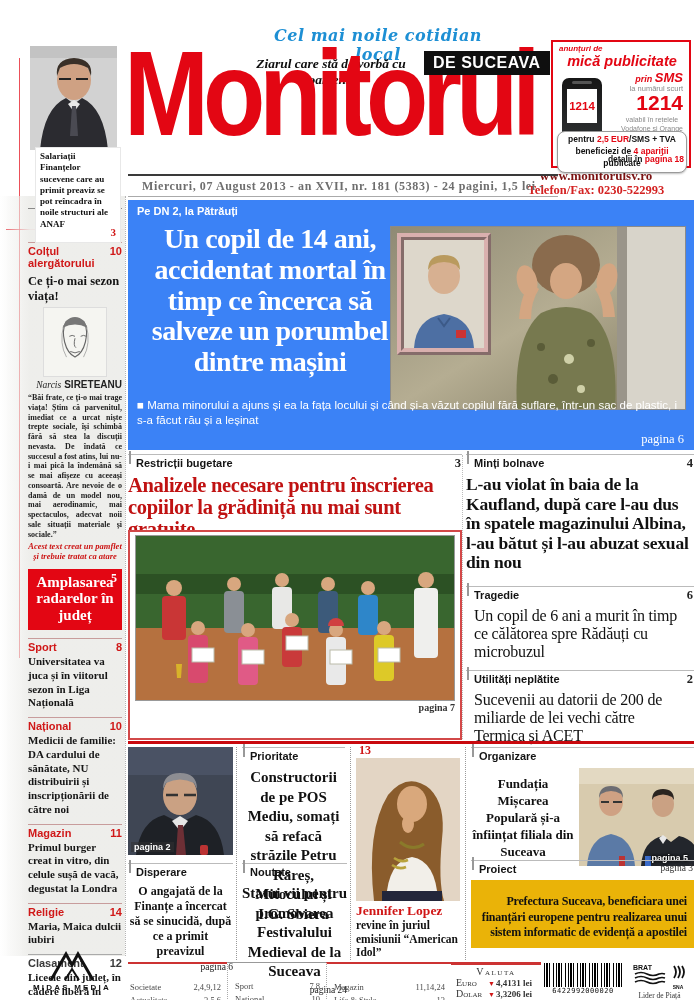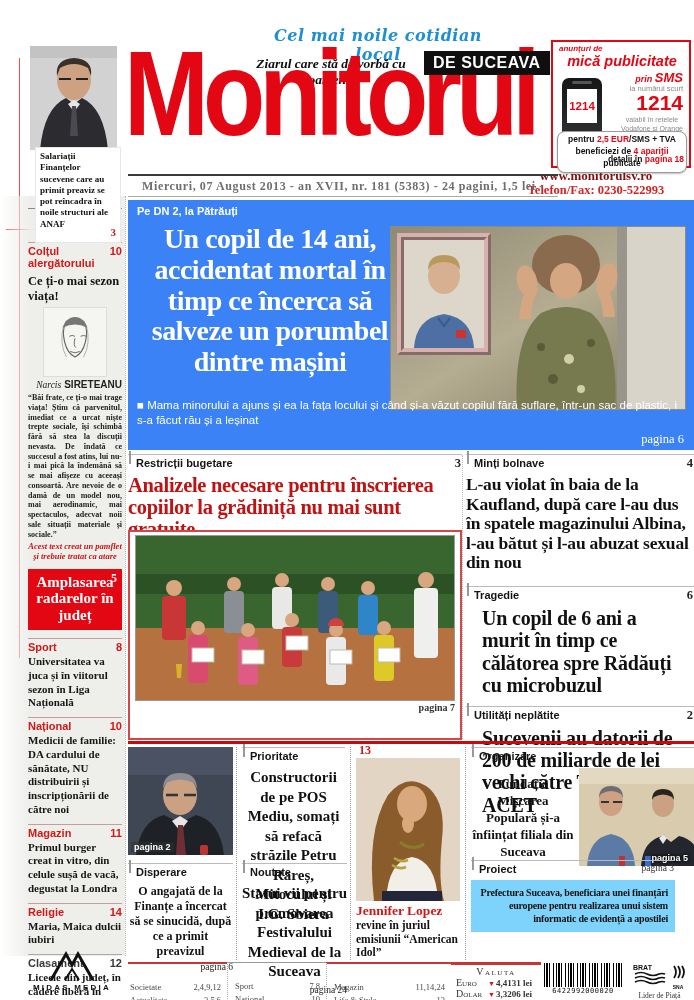--- a/index.html
+++ b/index.html
@@ -79,21 +79,21 @@
   .gradinita-hl{font-weight:700;font-size:20.5px;line-height:1.08;letter-spacing:-.3px;color:#c01212;margin-top:3px}
   .cupa{position:absolute;left:128px;top:530px;width:334px;height:210px;border:2px solid #d24848;background:#fff;padding:3px 5px 2px}
   .cupa-title{text-align:center;font-weight:700;font-size:14px;color:#8c1212;margin-bottom:3px}
   .cupa-photo{width:100%;height:166px;border:1px solid #999;overflow:hidden}
   .cupa-page{text-align:right;font-weight:700;font-size:10px;color:#333;margin-top:1px}
 
   
   .vsep-main{position:absolute;left:462px;top:455px;height:284px;border-left:1px dotted #bdbdbd}
   .rightcol{position:absolute;left:466px;top:454px;width:228px}
   .rc-hl1{font-weight:700;font-size:17.5px;line-height:1.12;letter-spacing:-.2px;margin:4px 0 13px}
-  .rc-hl2{font-weight:700;font-size:20px;line-height:1.12;letter-spacing:-.2px;margin:4px 16px 9px}
+  .rc-hl2{font-weight:400;font-size:16px;line-height:1.12;letter-spacing:-.2px;margin:4px 8px 9px}
 
   .divider{position:absolute;left:128px;top:741px;width:566px;height:3px;background:#c9090e}
 
   
   .bottom{position:absolute;left:128px;top:747px;width:566px;height:213px}
   .vd{position:absolute;top:0;height:213px;border-left:1px dotted #9a9a9a}
   .vd1{left:108px}.vd2{left:222px}.vd3{left:337px}
   .b-col1{position:absolute;left:0;top:0;width:105px}
   .mayor{position:relative;width:105px;height:108px;overflow:hidden}
   .ph-pg{position:absolute;left:3px;bottom:3px;font-family:"Liberation Sans",sans-serif;font-weight:700;font-size:9px;color:#fff;background:rgba(50,50,50,.55);padding:0 3px}
@@ -105,22 +105,22 @@
   .b-col2 .b-hl{font-size:15px;line-height:1.3}
   .b-col3{position:absolute;left:228px;top:-4px;width:104px}
   .jlo-num{font-weight:700;font-size:12px;color:#d01616;padding-left:3px}
   .jlo-photo{width:104px;height:143px;overflow:hidden}
   .jlo-name{font-weight:700;font-size:13.5px;color:#d01616;margin-top:2px}
   .jlo-text{font-weight:700;font-size:11.5px;line-height:1.18}
   .b-col4{position:absolute;left:343px;top:0;width:223px}
   .org-row{display:flex;margin-top:4px}
   .org-hl{width:104px;font-weight:700;font-size:13px;line-height:1.3;text-align:center;padding-top:8px}
   .org-photo{position:relative;width:115px;height:98px;margin-left:4px;overflow:hidden}
-  .sec-proiect{position:absolute;left:0;top:113px;width:204px}
-  .proiect-box{background:#7dd3fc;margin-top:3px;padding:6px 7px 7px;text-align:right;font-weight:700;font-size:10px;line-height:1.3;letter-spacing:-.2px}
+  .sec-proiect{position:absolute;left:0;top:113px;width:223px}
+  .proiect-box{background:#eab308;margin-top:3px;padding:14px 7px 7px;text-align:right;font-weight:700;font-size:12px;line-height:1.3;letter-spacing:-.2px}
 
   
   .footerbar{position:absolute;left:128px;top:962px;width:566px;height:37px;display:flex}
   .toc{padding:17px 6px 0 2px}
   .toc1{width:99px;border-top:2px solid #cc3333}
   .toc2{width:99px;border-top:1px solid #999;border-left:1px dotted #aaa;padding-left:7px}
   .toc3{width:125px;border-top:2px solid #cc3333;border-left:1px dotted #aaa;padding-left:7px}
   .toc-row{display:flex;justify-content:space-between;font-size:8.5px;line-height:1.5;color:#4a4a4a}
   .valuta{width:90px;border-top:3px solid #cc3333;padding:1px 5px 0}
   .val-title{text-align:center;font-variant:small-caps;font-size:10px;letter-spacing:1.5px;color:#333}

